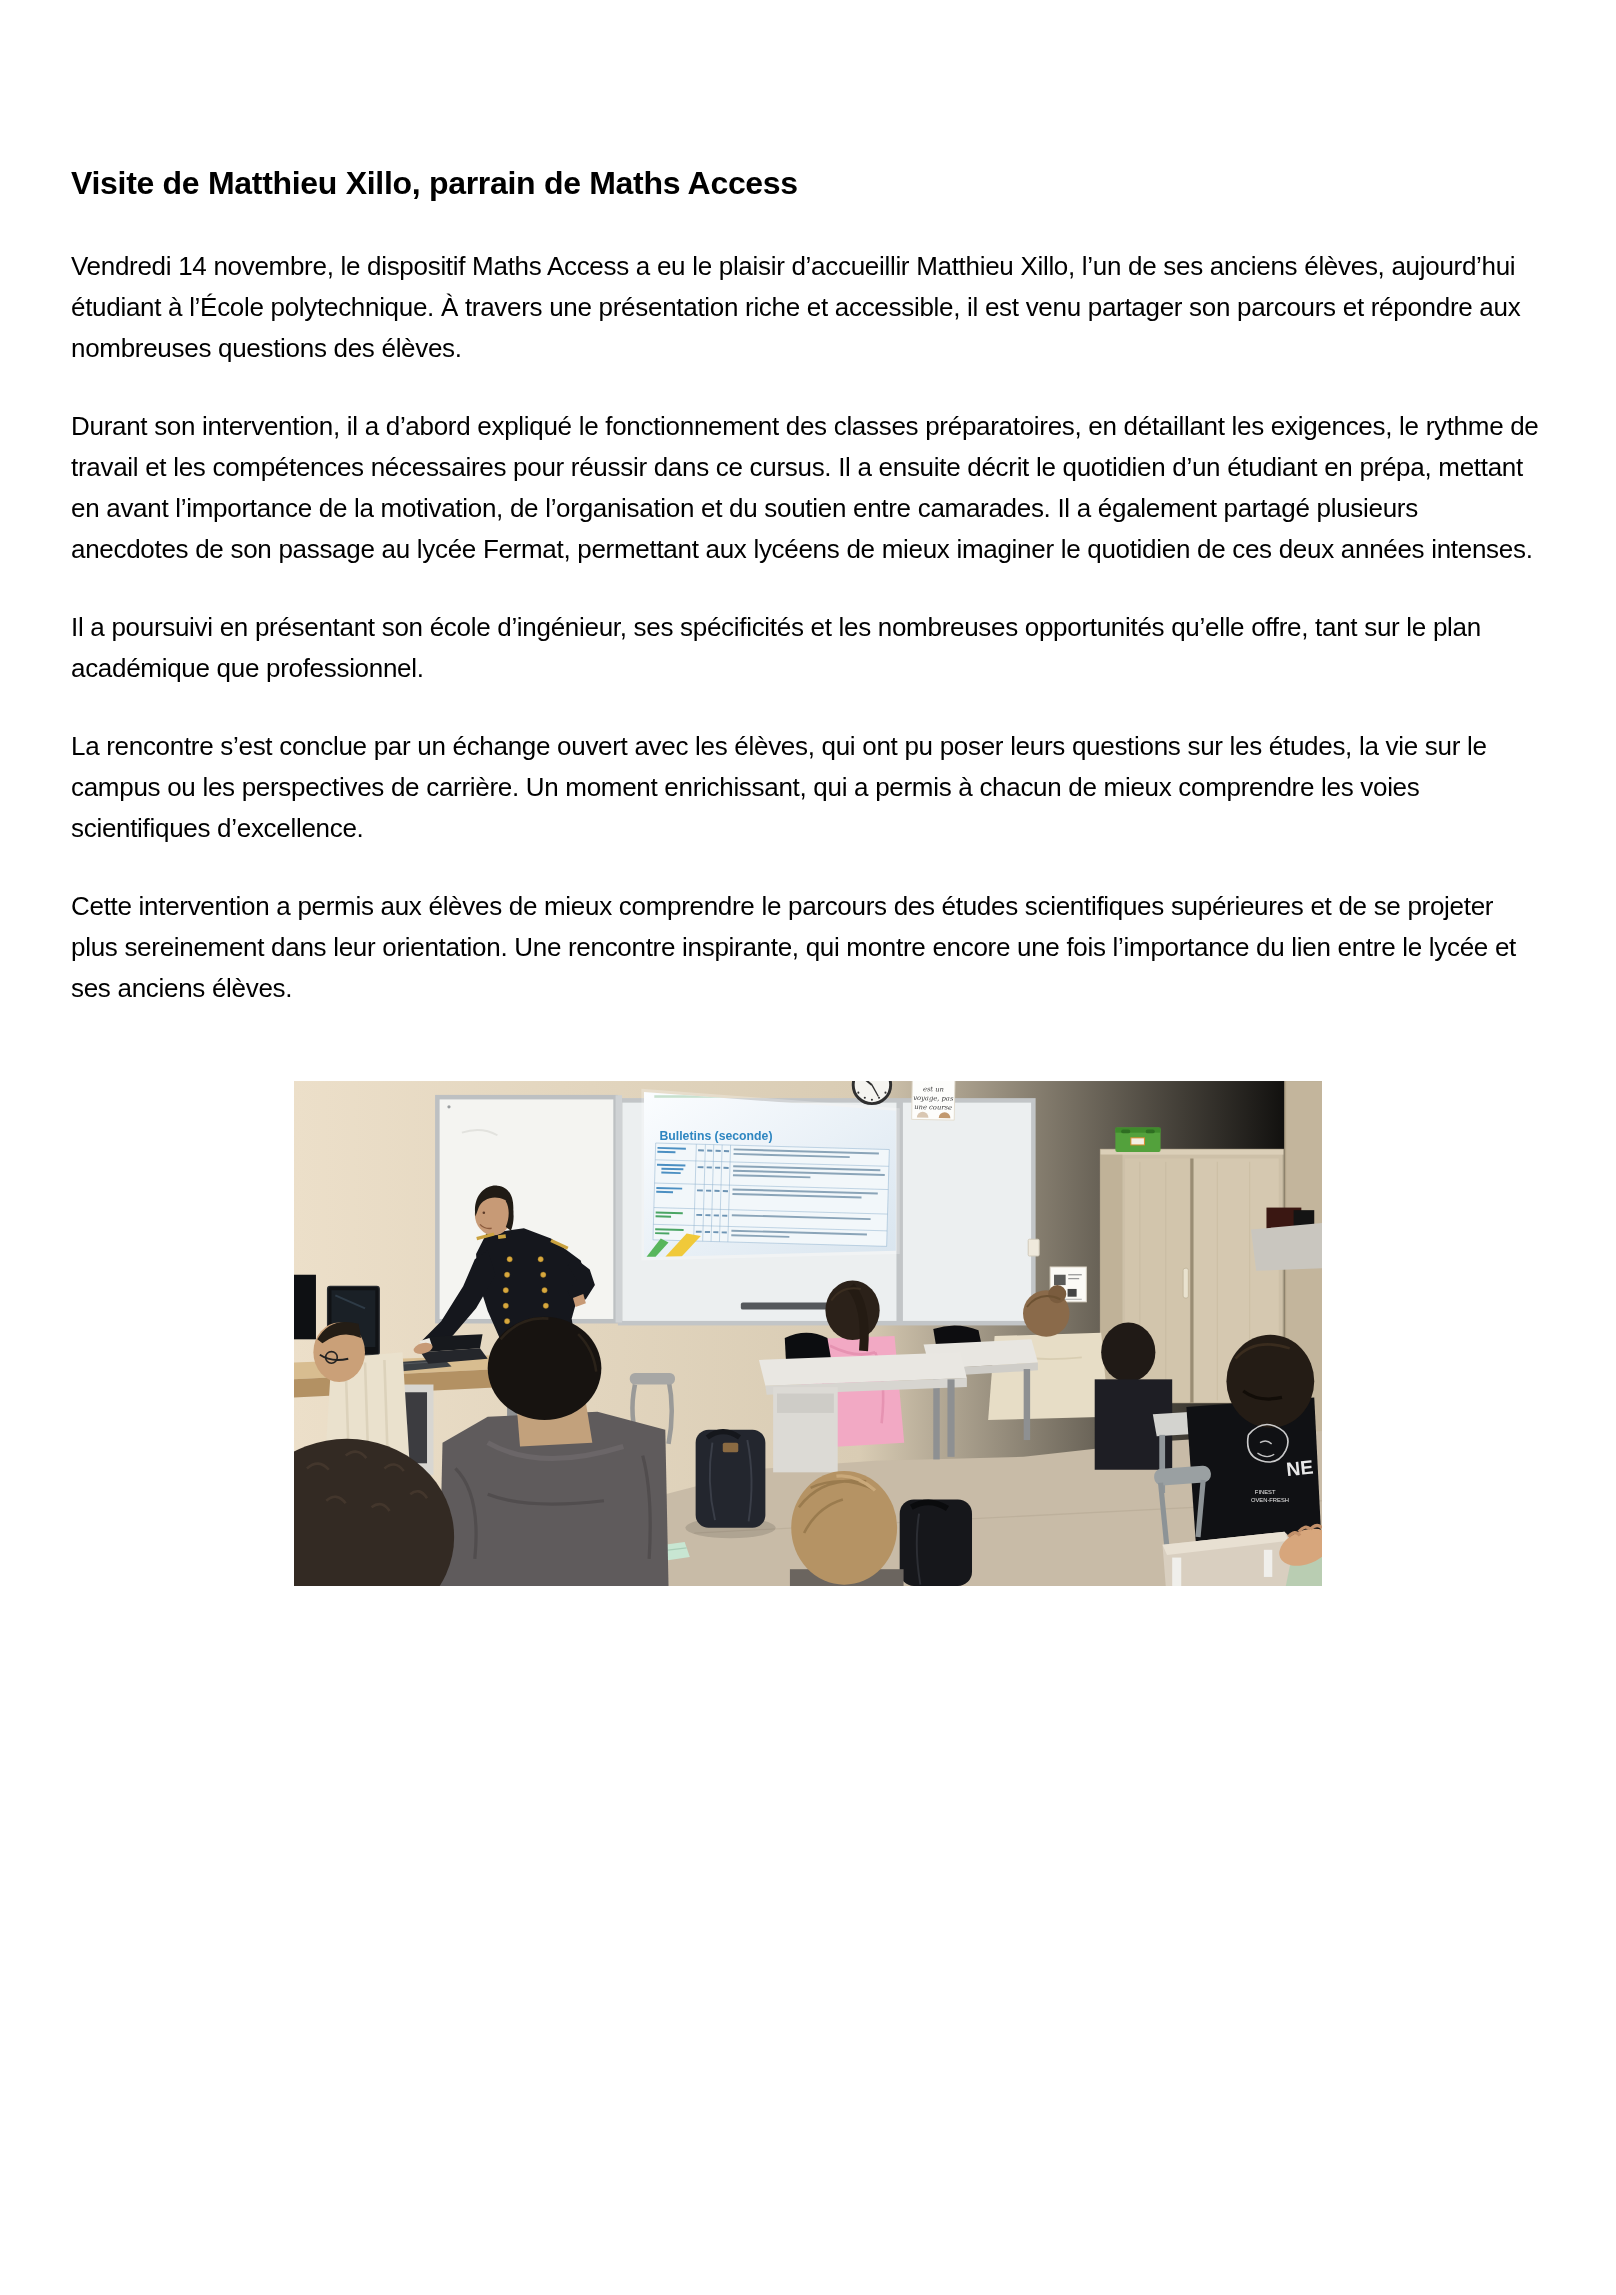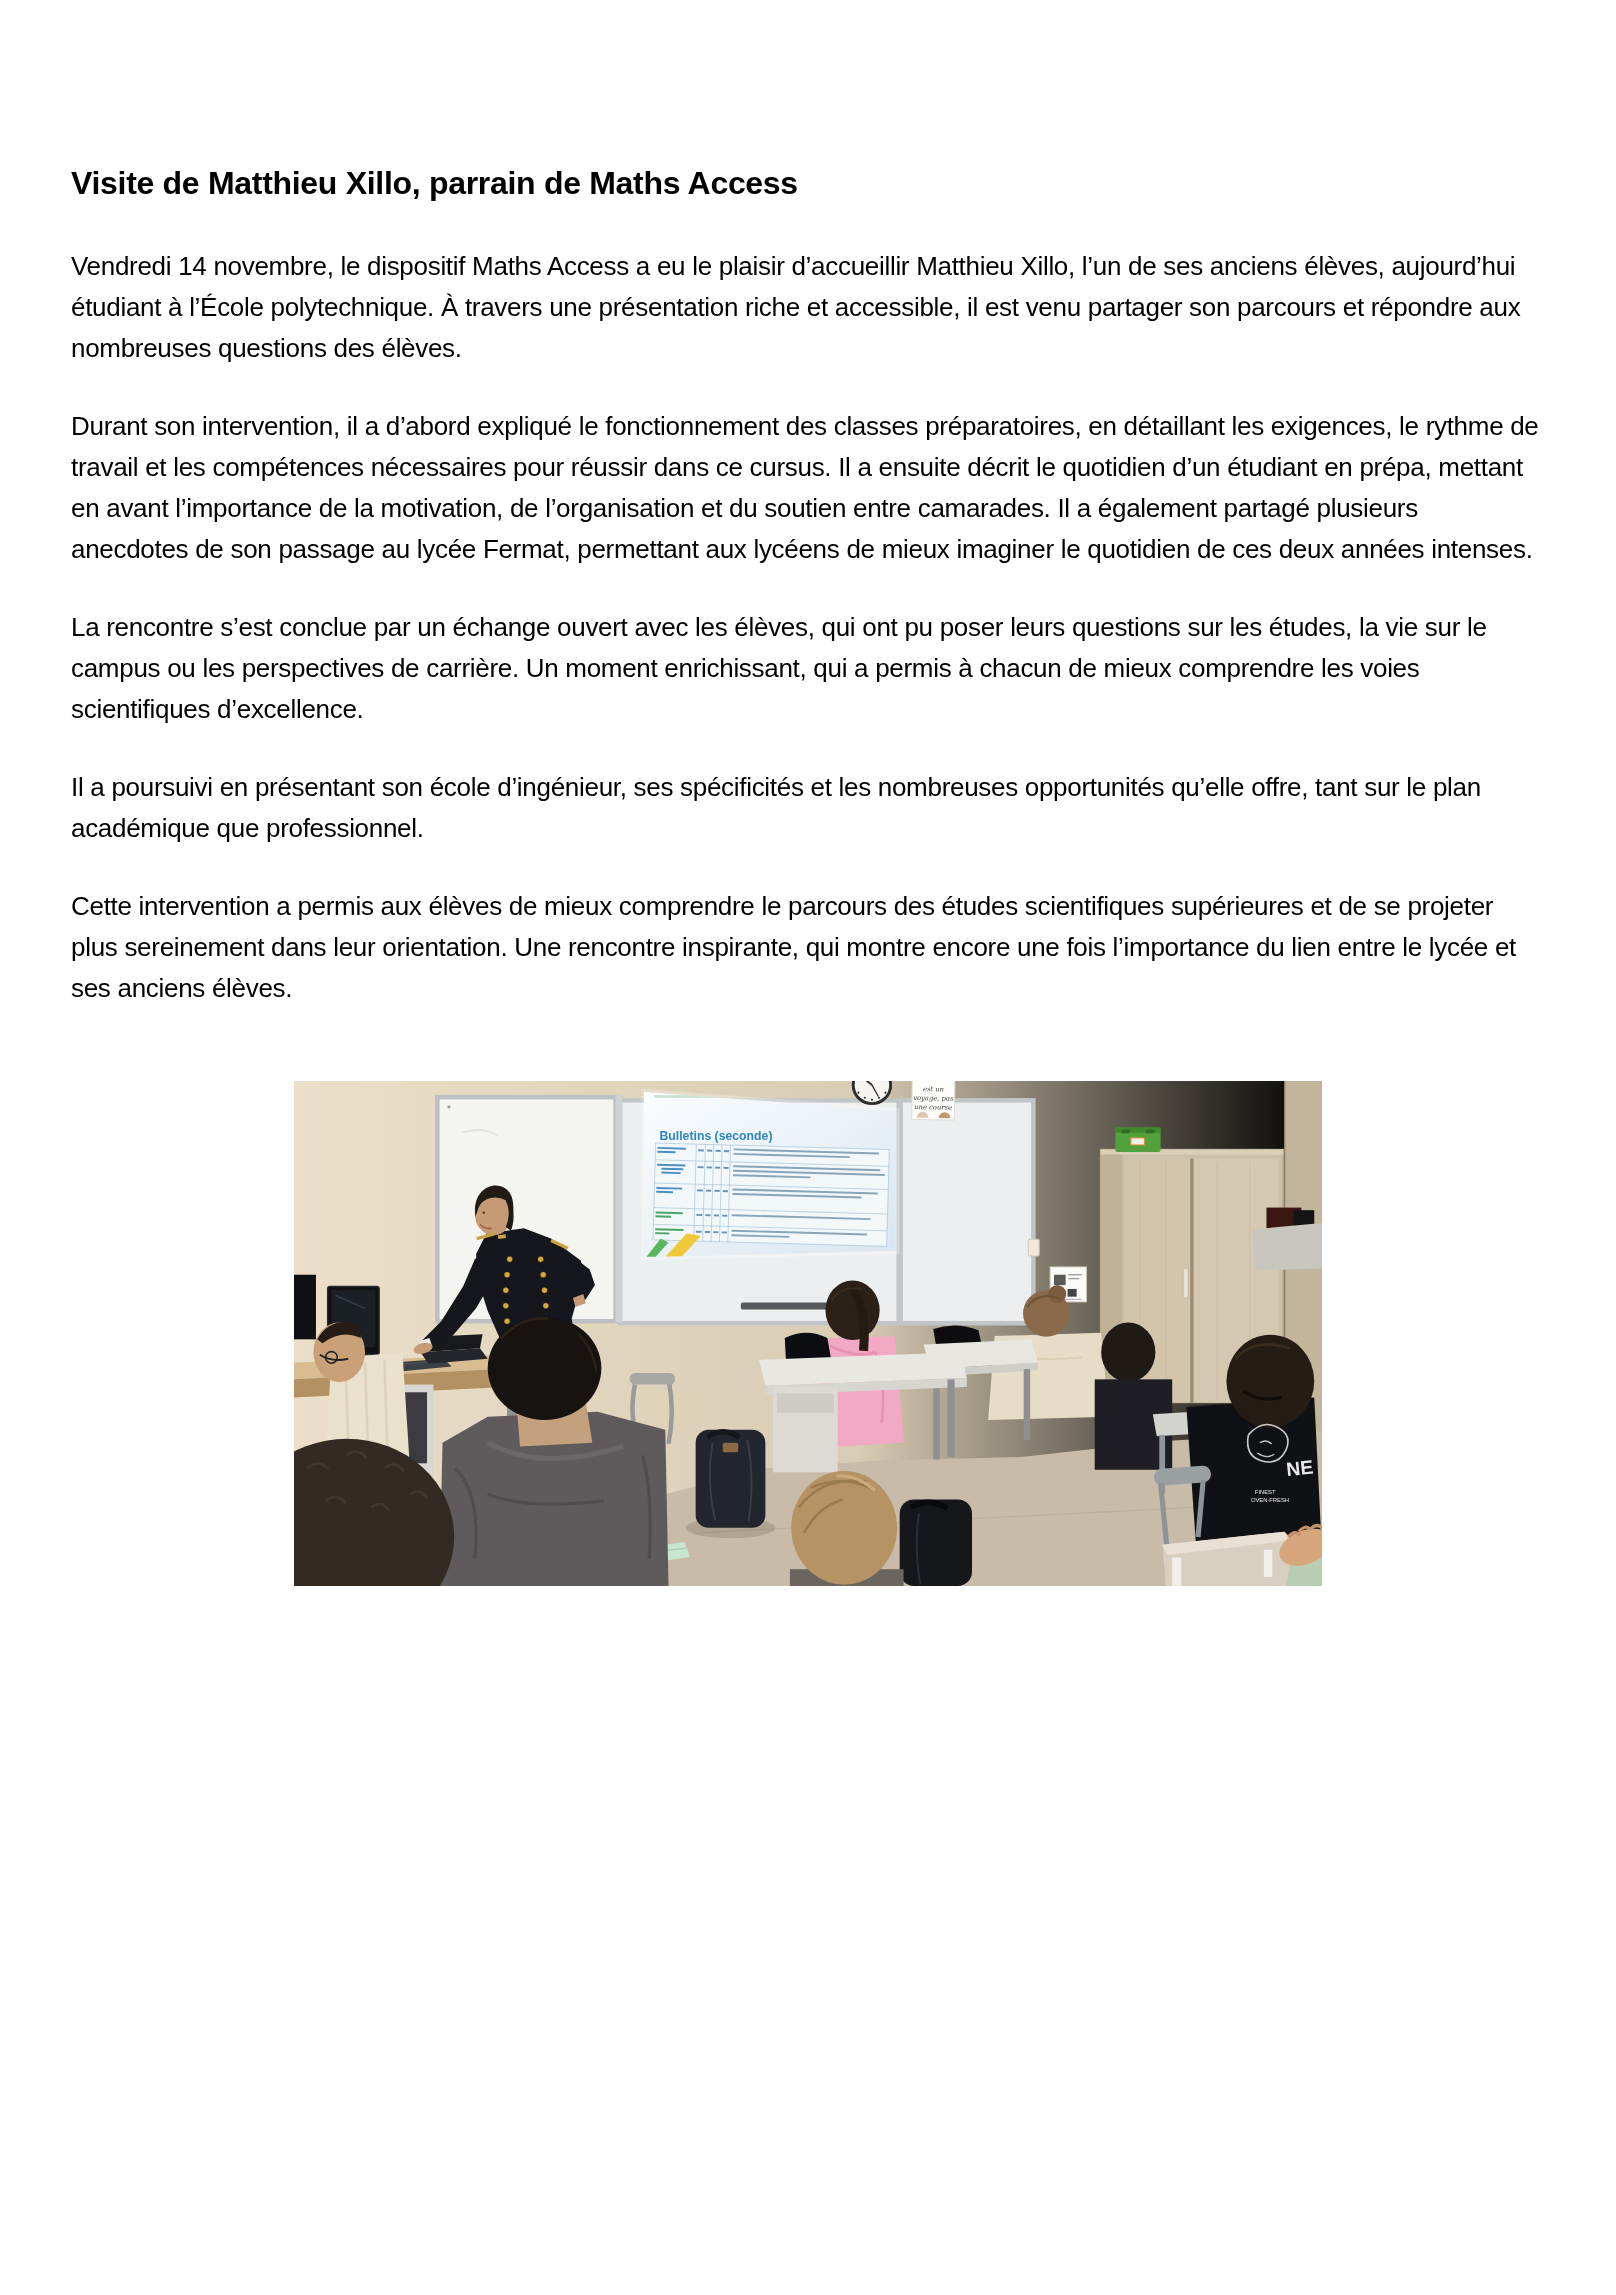--- a/index.html
+++ b/index.html
@@ -17,22 +17,22 @@
   .poster-line{font-family:"DejaVu Serif",serif;font-style:italic;fill:#3a3a3a;}
   .tee-text{font-family:"Liberation Sans",sans-serif;fill:#e9e9e9;}
 </style>
 </head>
 <body>
 
 <div class="doc">
   <h1 class="title">Visite de Matthieu Xillo, parrain de Maths Access</h1>
   <p class="para">Vendredi 14 novembre, le dispositif Maths Access a eu le plaisir d’accueillir Matthieu Xillo, l’un de ses anciens élèves, aujourd’hui étudiant à l’École polytechnique. À travers une présentation riche et accessible, il est venu partager son parcours et répondre aux nombreuses questions des élèves.</p>
   <p class="para">Durant son intervention, il a d’abord expliqué le fonctionnement des classes préparatoires, en détaillant les exigences, le rythme de travail et les compétences nécessaires pour réussir dans ce cursus. Il a ensuite décrit le quotidien d’un étudiant en prépa, mettant en avant l’importance de la motivation, de l’organisation et du soutien entre camarades. Il a également partagé plusieurs anecdotes de son passage au lycée Fermat, permettant aux lycéens de mieux imaginer le quotidien de ces deux années intenses.</p>
+  <p class="para">Il a poursuivi en présentant son école d’ingénieur, ses spécificités et les nombreuses opportunités qu’elle offre, tant sur le plan académique que professionnel.</p>
   <p class="para">La rencontre s’est conclue par un échange ouvert avec les élèves, qui ont pu poser leurs questions sur les études, la vie sur le campus ou les perspectives de carrière. Un moment enrichissant, qui a permis à chacun de mieux comprendre les voies scientifiques d’excellence.</p>
-  <p class="para">Il a poursuivi en présentant son école d’ingénieur, ses spécificités et les nombreuses opportunités qu’elle offre, tant sur le plan académique que professionnel.</p>
   <p class="para">Cette intervention a permis aux élèves de mieux comprendre le parcours des études scientifiques supérieures et de se projeter plus sereinement dans leur orientation. Une rencontre inspirante, qui montre encore une fois l’importance du lien entre le lycée et ses anciens élèves.</p>
 
   <figure class="photo">
     <svg width="1028" height="505" viewBox="0 0 1592 782" xmlns="http://www.w3.org/2000/svg">
       <defs>
         <linearGradient id="wallGrad" x1="0" y1="0" x2="1" y2="0">
           <stop offset="0" stop-color="#ecdfc9"></stop>
           <stop offset="0.55" stop-color="#d9ccb4"></stop>
           <stop offset="1" stop-color="#c7ba a2"></stop>
           <stop offset="1" stop-color="#c7baa2"></stop>

